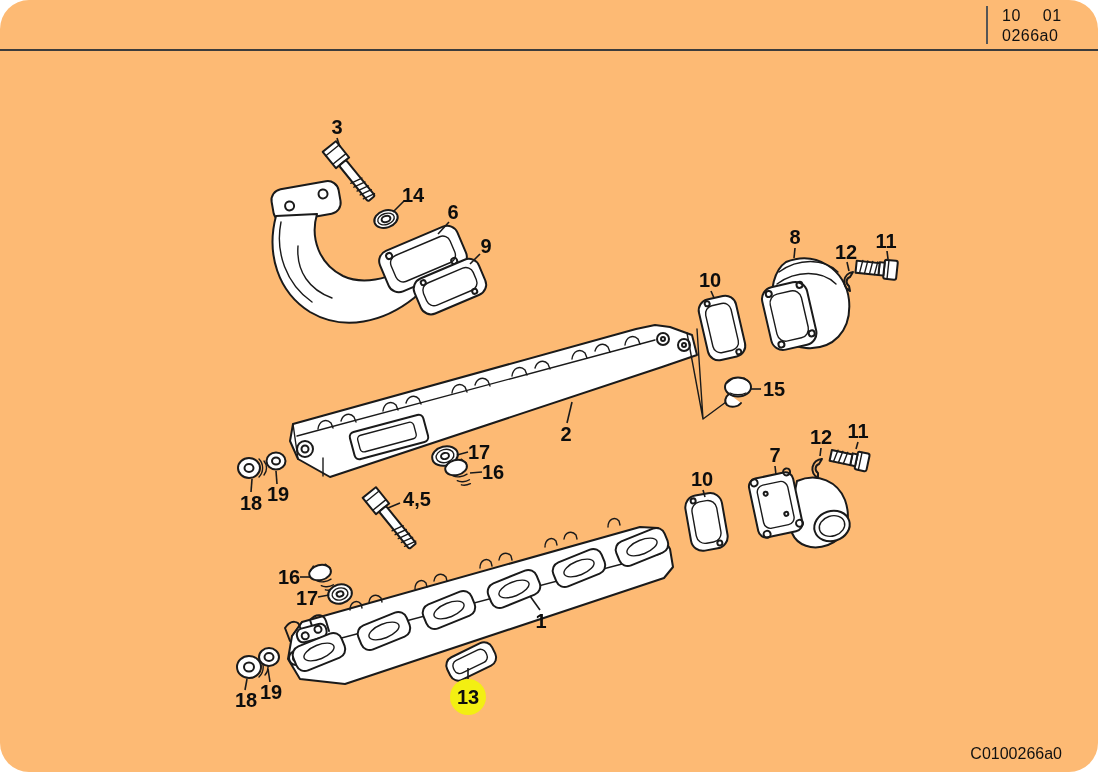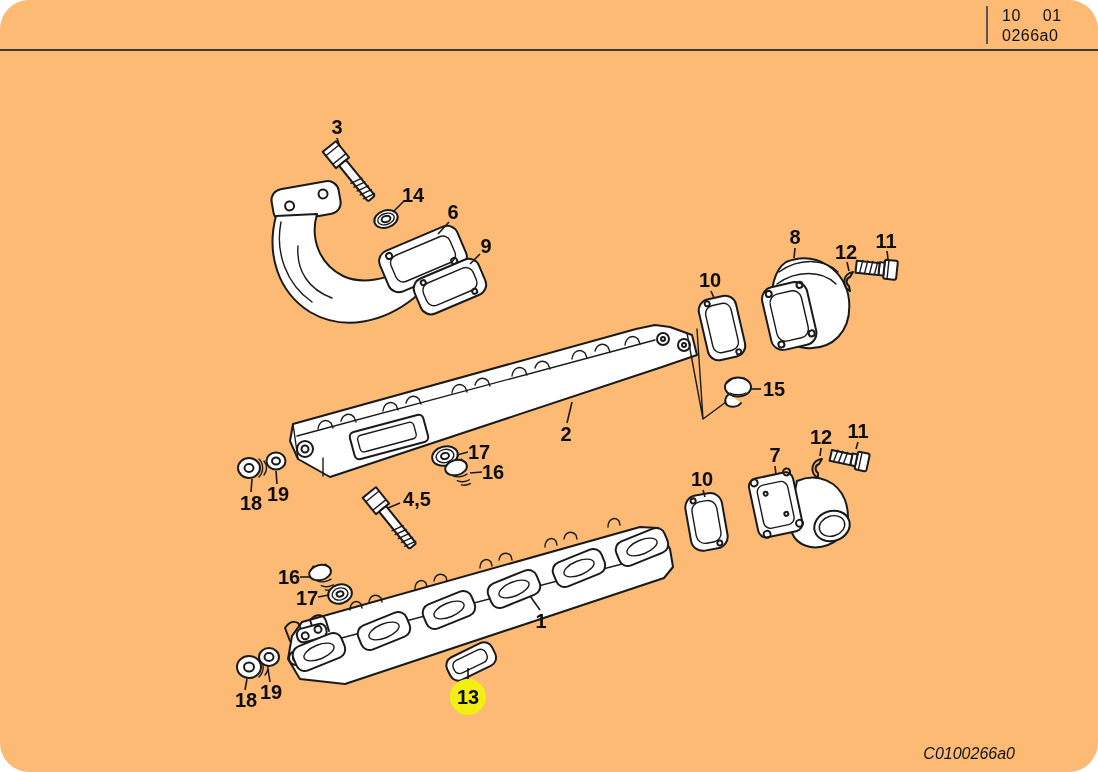--- a/index.html
+++ b/index.html
@@ -6,21 +6,21 @@
   #page {
     position:relative; width:1098px; height:772px; background:#fdba74;
     font-family:"Liberation Sans", sans-serif; color:#111; overflow:hidden;border-radius:29px;
   }
   
   #header-sep-v { position:absolute; left:986px; top:6px; width:2px; height:38px; background:#555; }
   #header-rule  { position:absolute; left:0; top:49px; width:1098px; height:2px; background:#3c3c3c; }
   #header-codes { position:absolute; left:1002px; top:6px; font-size:16px; line-height:20px; letter-spacing:0.5px; }
   #header-codes .row1 span.gap { display:inline-block; width:22px; }
   
-  #footer-code { position:absolute; left:853px; top:745px; width:162px; text-align:right; font-size:16px;font-style:italic; }
+  #footer-code { position:absolute; left:900px; top:745px; width:162px; text-align:right; font-size:16px; }
   
   #diagram-svg { position:absolute; left:0; top:0; }
   .art { stroke:#1a1a1a; stroke-width:2; fill:none; stroke-linecap:round; stroke-linejoin:round; }
   .artw { stroke:#1a1a1a; stroke-width:2; fill:#ffffff; stroke-linecap:round; stroke-linejoin:round; }
   .artthin { stroke:#1a1a1a; stroke-width:1.4; fill:none; stroke-linecap:round; }
   .leader { stroke:#1a1a1a; stroke-width:1.6; fill:none; }
   .callout { font-family:"Liberation Sans", sans-serif; font-weight:bold; font-size:20px;
              fill:#0d0d0d; text-anchor:middle; dominant-baseline:central; cursor:pointer; }
 </style>
 </head>

